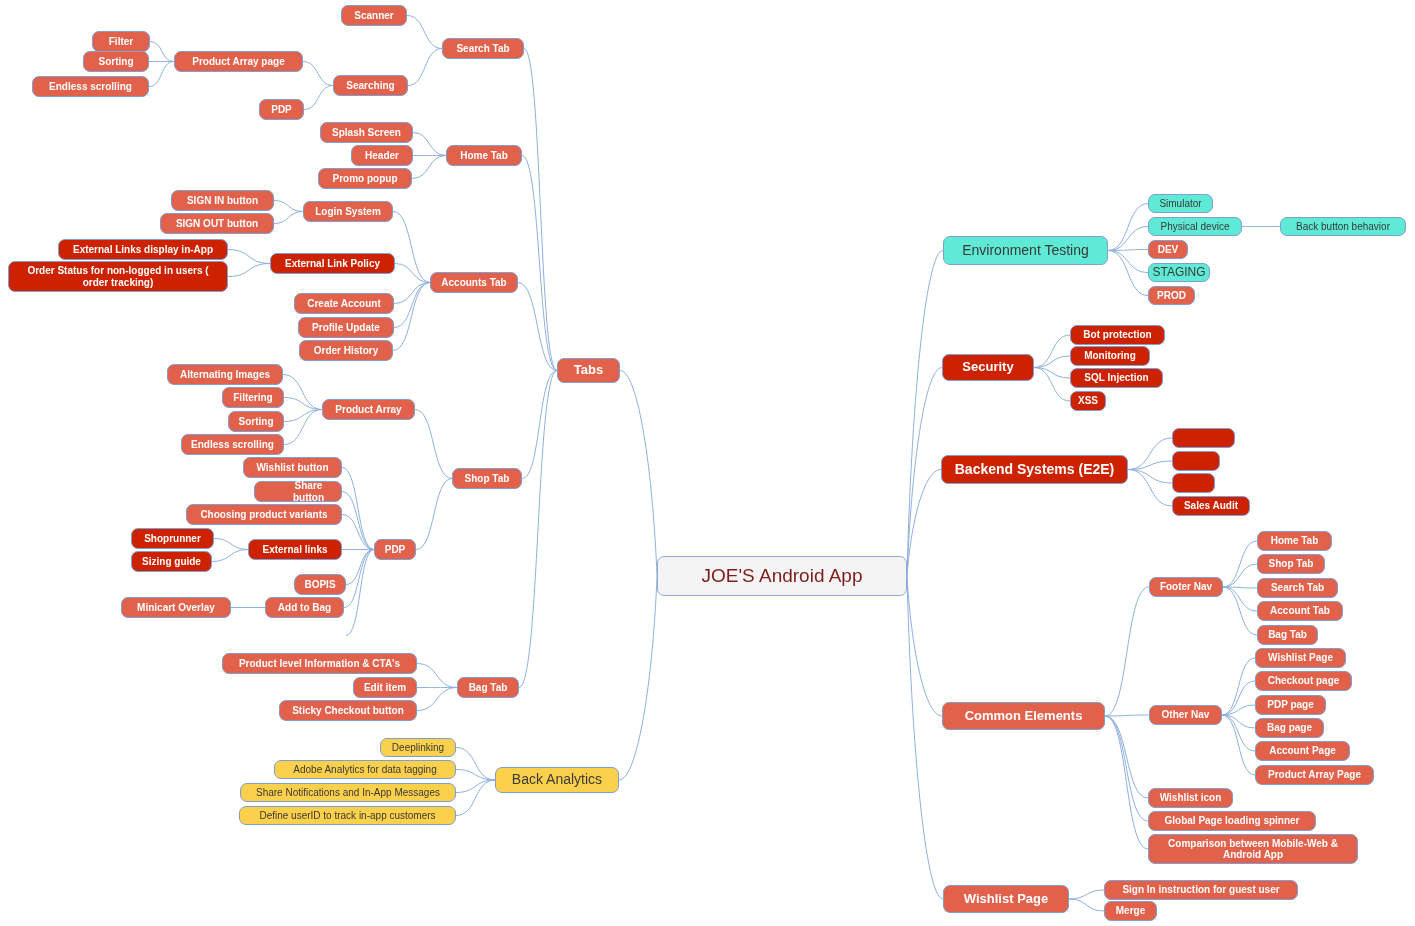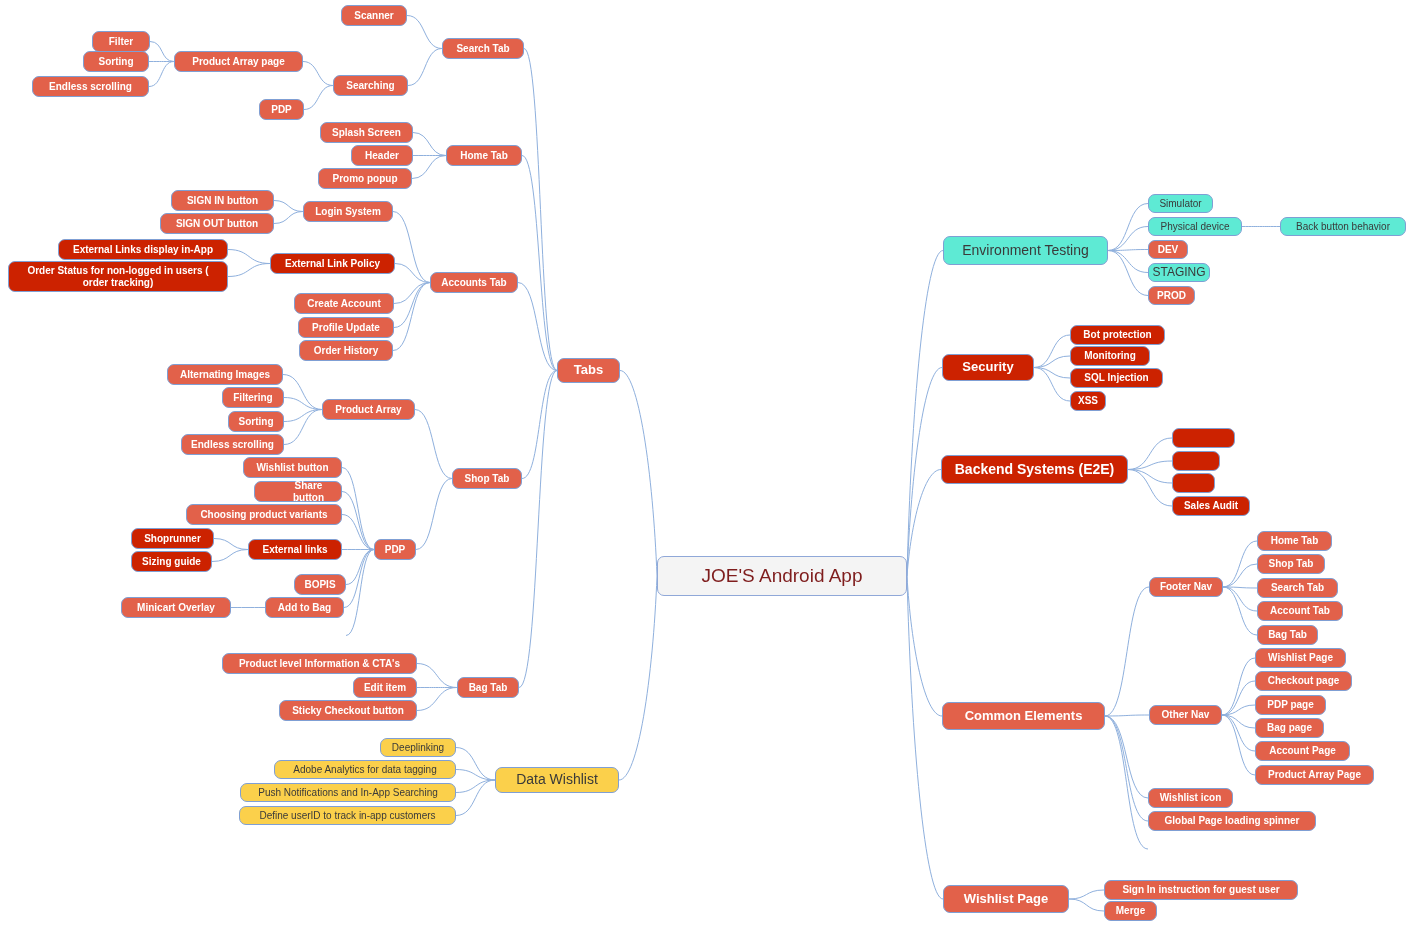--- a/index.html
+++ b/index.html
@@ -149,23 +149,23 @@
     <div class="node salmon" style="left: 121px; top: 597px; width: 110px; height: 21px; font-size: 10px;">Minicart Overlay</div>
     <div class="node salmon" style="left: 265px; top: 597px; width: 79px; height: 21px; font-size: 10px;">Add to Bag</div>
     <div class="node salmon" style="left: 374px; top: 539px; width: 42px; height: 21px; font-size: 10px;">PDP</div>
     <div class="node salmon" style="left: 452px; top: 468px; width: 70px; height: 21px; font-size: 10px;">Shop Tab</div>
     <div class="node salmon" style="left: 222px; top: 653px; width: 195px; height: 21px; font-size: 10px;">Product level Information &amp; CTA's</div>
     <div class="node salmon" style="left: 353px; top: 677px; width: 64px; height: 21px; font-size: 10px;">Edit item</div>
     <div class="node salmon" style="left: 279px; top: 700px; width: 138px; height: 21px; font-size: 10px;">Sticky Checkout button</div>
     <div class="node salmon" style="left: 457px; top: 677px; width: 62px; height: 21px; font-size: 10px;">Bag Tab</div>
     <div class="node yellow" style="left: 380px; top: 738px; width: 76px; height: 19px; font-size: 10px;">Deeplinking</div>
     <div class="node yellow" style="left: 274px; top: 760px; width: 182px; height: 19px; font-size: 10px;">Adobe Analytics for data tagging</div>
-    <div class="node yellow" style="left: 240px; top: 783px; width: 216px; height: 19px; font-size: 10px;">Push Notifications and In-App Searching</div>
+    <div class="node yellow" style="left: 240px; top: 783px; width: 216px; height: 19px; font-size: 10px;">Share Notifications and In-App Messages</div>
     <div class="node yellow" style="left: 239px; top: 806px; width: 217px; height: 19px; font-size: 10px;">Define userID to track in-app customers</div>
-    <div class="node yellow" style="left: 495px; top: 767px; width: 124px; height: 26px; font-size: 14px;">Data Wishlist</div>
+    <div class="node yellow" style="left: 495px; top: 767px; width: 124px; height: 26px; font-size: 14px;">Back Analytics</div>
     <div class="node orange" style="left: 943px; top: 236px; width: 165px; height: 29px; font-size: 14px;">Environment Testing</div>
     <div class="node orange" style="left: 1148px; top: 194px; width: 65px; height: 19px; font-size: 10px;">Simulator</div>
     <div class="node orange" style="left: 1148px; top: 217px; width: 94px; height: 19px; font-size: 10px;">Physical device</div>
     <div class="node salmon" style="left: 1148px; top: 240px; width: 40px; height: 19px; font-size: 10px;">DEV</div>
     <div class="node orange" style="left: 1148px; top: 263px; width: 62px; height: 19px; font-size: 12px;">STAGING</div>
     <div class="node salmon" style="left: 1148px; top: 286px; width: 47px; height: 19px; font-size: 10px;">PROD</div>
     <div class="node orange" style="left: 1280px; top: 217px; width: 126px; height: 19px; font-size: 10px;">Back button behavior</div>
     <div class="node darkred" style="left: 942px; top: 354px; width: 92px; height: 27px; font-size: 13px;">Security</div>
     <div class="node darkred" style="left: 1070px; top: 325px; width: 95px; height: 20px; font-size: 10px;">Bot protection</div>
     <div class="node darkred" style="left: 1070px; top: 346px; width: 80px; height: 20px; font-size: 10px;">Monitoring</div>
@@ -185,16 +185,17 @@
     <div class="node salmon" style="left: 1257px; top: 625px; width: 61px; height: 20px; font-size: 10px;">Bag Tab</div>
     <div class="node salmon" style="left: 1149px; top: 705px; width: 73px; height: 20px; font-size: 10px;">Other Nav</div>
     <div class="node salmon" style="left: 1255px; top: 648px; width: 91px; height: 20px; font-size: 10px;">Wishlist Page</div>
     <div class="node salmon" style="left: 1255px; top: 671px; width: 97px; height: 20px; font-size: 10px;">Checkout page</div>
     <div class="node salmon" style="left: 1255px; top: 695px; width: 71px; height: 20px; font-size: 10px;">PDP page</div>
     <div class="node salmon" style="left: 1255px; top: 718px; width: 69px; height: 20px; font-size: 10px;">Bag page</div>
     <div class="node salmon" style="left: 1255px; top: 741px; width: 95px; height: 20px; font-size: 10px;">Account Page</div>
     <div class="node salmon" style="left: 1255px; top: 765px; width: 119px; height: 20px; font-size: 10px;">Product Array Page</div>
     <div class="node salmon" style="left: 1148px; top: 788px; width: 85px; height: 20px; font-size: 10px;">Wishlist icon</div>
     <div class="node salmon" style="left: 1148px; top: 811px; width: 168px; height: 20px; font-size: 10px;">Global Page loading spinner</div>
+    <div class="node salmon" style="left: 1148px; top: 834px; width: 210px; height: 30px; font-size: 10px;">Comparison between Mobile-Web &amp; Android App</div>
     <div class="node salmon" style="left: 943px; top: 885px; width: 126px; height: 28px; font-size: 13px;">Wishlist Page</div>
     <div class="node salmon" style="left: 1104px; top: 880px; width: 194px; height: 20px; font-size: 10px;">Sign In instruction for guest user</div>
     <div class="node salmon" style="left: 1104px; top: 901px; width: 53px; height: 20px; font-size: 10px;">Merge</div>
   </div>
 
 </body></html>

